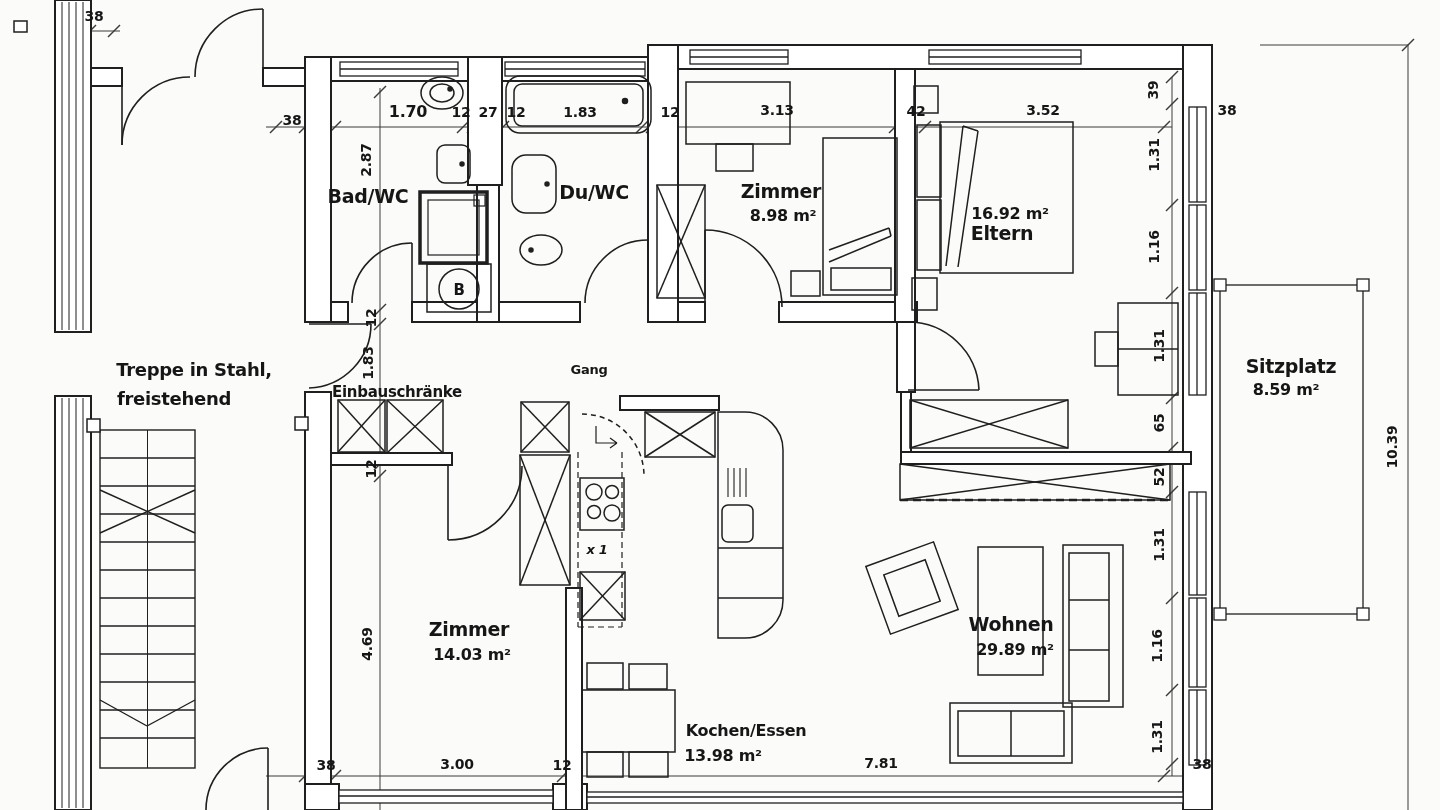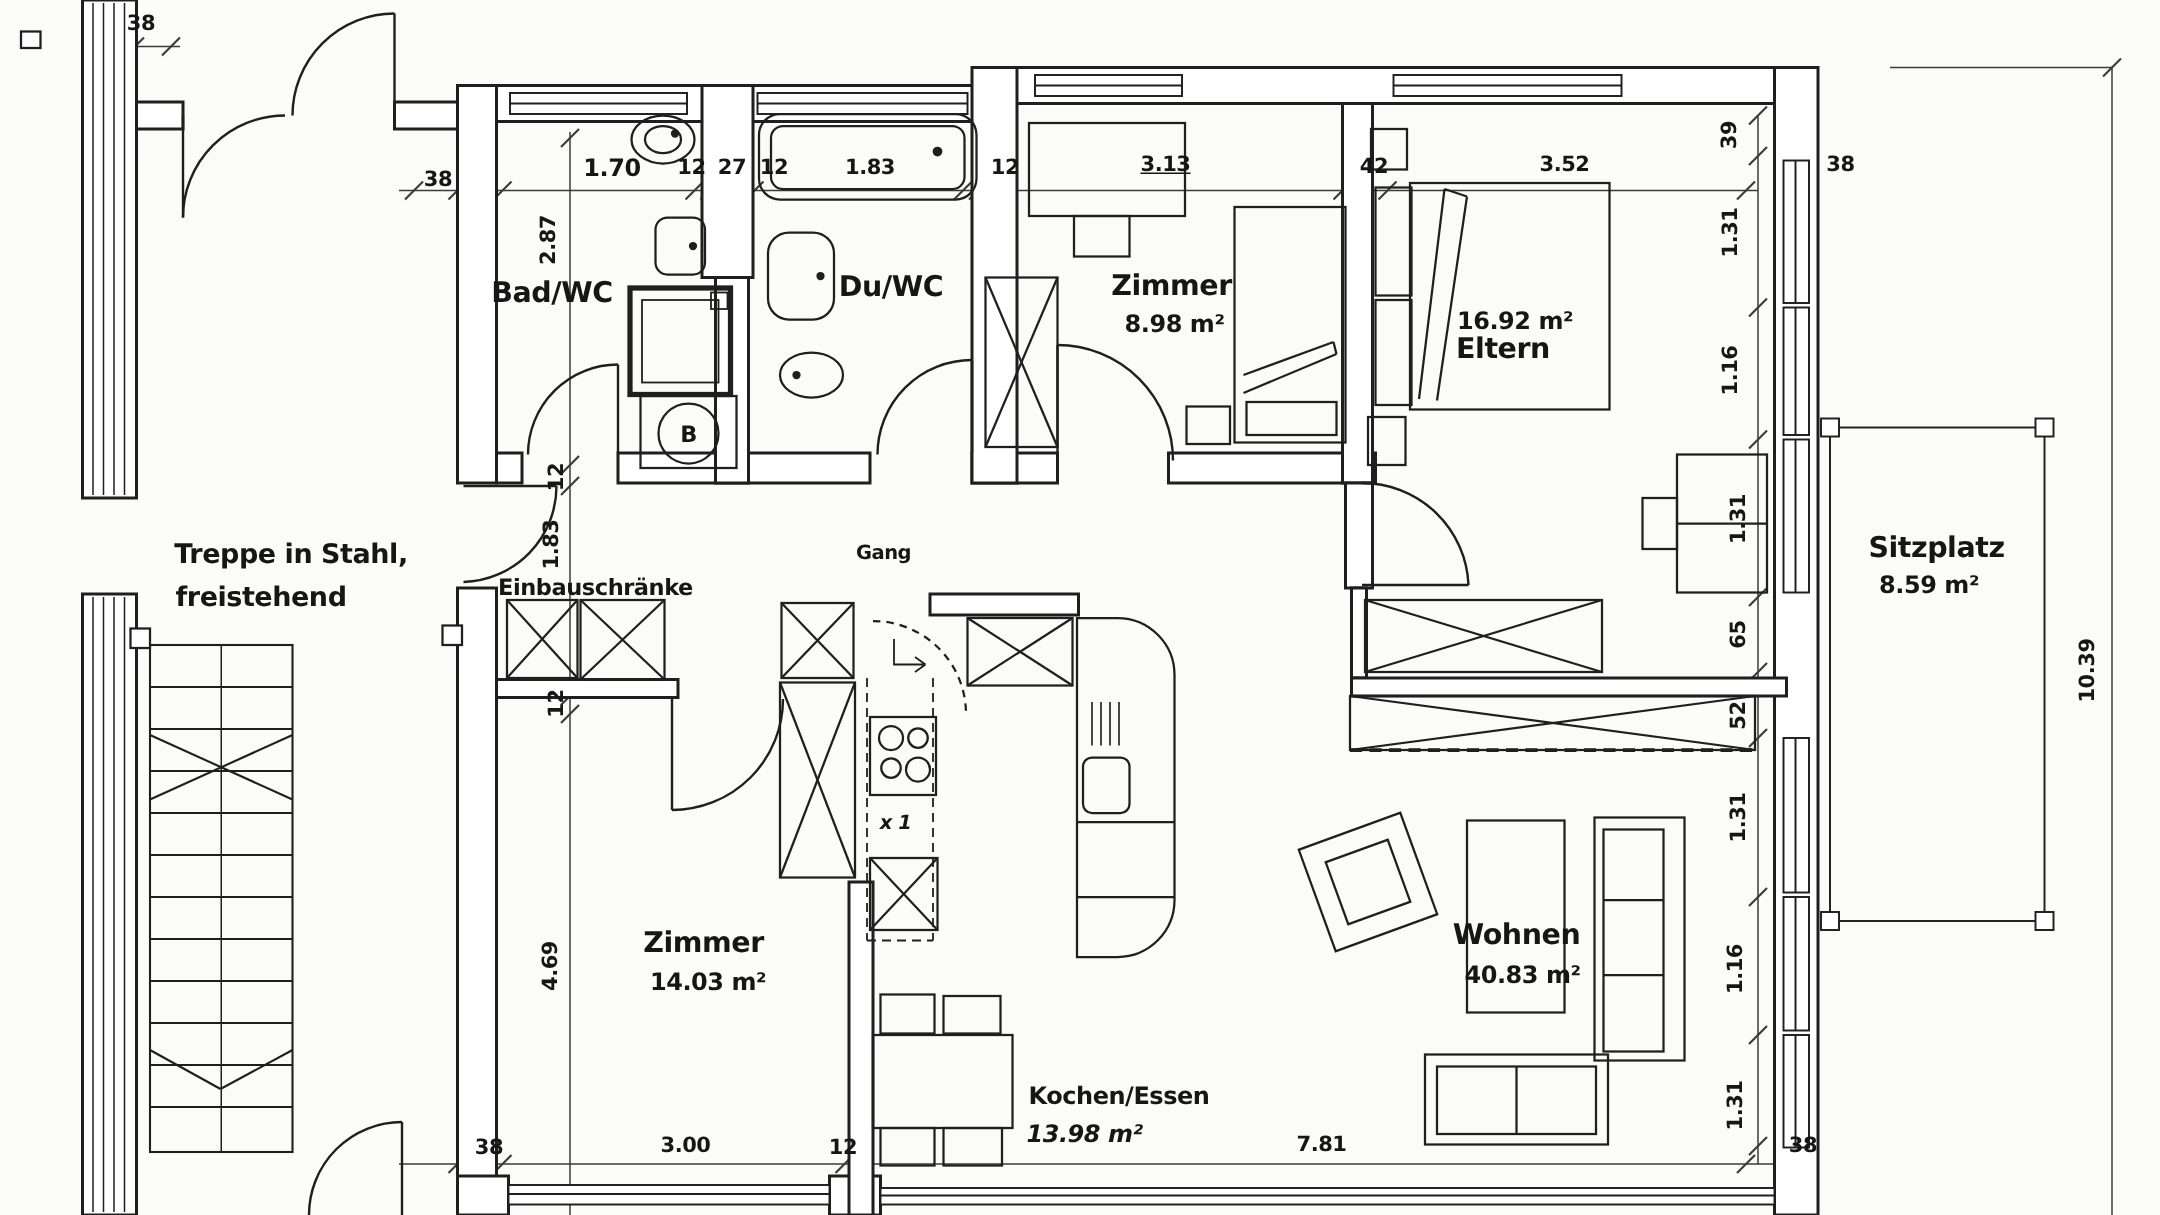--- a/index.html
+++ b/index.html
@@ -396,36 +396,36 @@
       <span class="lbl" style="left: 594px; top: 192px; font-size: 19px;">Du/WC</span>
       <span class="lbl" style="left: 781px; top: 191px; font-size: 19px;">Zimmer</span>
       <span class="lbl" style="left: 783px; top: 216px; font-size: 16px;">8.98 m²</span>
       <span class="lbl" style="left: 1002px; top: 190px; font-size: 19px; margin-top: 43px;">Eltern</span>
       <span class="lbl" style="left: 1010px; top: 214px; font-size: 16px;">16.92 m²</span>
       <span class="lbl" style="left: 589px; top: 369px; font-size: 13px; text-align: right;">Gang</span>
       <span class="lbl" style="left: 397px; top: 392px; font-size: 15px;">Einbauschränke</span>
       <span class="lbl" style="left: 469px; top: 629px; font-size: 19px;">Zimmer</span>
       <span class="lbl" style="left: 472px; top: 655px; font-size: 16px;">14.03 m²</span>
       <span class="lbl" style="left: 746px; top: 731px; font-size: 16px;">Kochen/Essen</span>
-      <span class="lbl" style="left: 723px; top: 756px; font-size: 16px; font-style: italic;">13.98 m²</span>
+      <span class="lbl" style="left: 723px; top: 756px; font-size: 16px;">13.98 m²</span>
       <span class="lbl" style="left: 1011px; top: 624px; font-size: 19px;">Wohnen</span>
-      <span class="lbl" style="left: 1015px; top: 650px; font-size: 16px;">40.83 m²</span>
+      <span class="lbl" style="left: 1015px; top: 650px; font-size: 16px;">29.89 m²</span>
       <span class="lbl" style="left: 1291px; top: 366px; font-size: 19px;">Sitzplatz</span>
       <span class="lbl" style="left: 1286px; top: 390px; font-size: 16px;">8.59 m²</span>
       <span class="lbl" style="left: 194px; top: 370px; font-size: 18px;">Treppe in Stahl,</span>
       <span class="lbl" style="left: 174px; top: 399px; font-size: 18px;">freistehend</span>
       <span class="lbl" style="left: 94px; top: 16px; font-size: 14px;">38</span>
       <span class="lbl" style="left: 292px; top: 120px; font-size: 14px;">38</span>
       <span class="lbl" style="left: 408px; top: 112px; font-size: 16px;">1.70</span>
       <span class="lbl" style="left: 461px; top: 112px; font-size: 14px;">12</span>
       <span class="lbl" style="left: 488px; top: 112px; font-size: 14px;">27</span>
       <span class="lbl" style="left: 516px; top: 112px; font-size: 14px;">12</span>
       <span class="lbl" style="left: 580px; top: 112px; font-size: 14px;">1.83</span>
       <span class="lbl" style="left: 670px; top: 112px; font-size: 14px;">12</span>
-      <span class="lbl" style="left: 777px; top: 110px; font-size: 14px; text-decoration: underline;">3.13</span>
+      <span class="lbl" style="left: 777px; top: 110px; font-size: 14px;">3.13</span>
       <span class="lbl" style="left: 916px; top: 111px; font-size: 14px;">42</span>
       <span class="lbl" style="left: 1043px; top: 110px; font-size: 14px; text-align: center;">3.52</span>
       <span class="lbl" style="left: 1227px; top: 110px; font-size: 14px;">38</span>
       <span class="lbl rot" style="left: 1153px; top: 90px; font-size: 14px;">39</span>
       <span class="lbl rot" style="left: 1154px; top: 155px; font-size: 14px;">1.31</span>
       <span class="lbl rot" style="left: 1154px; top: 247px; font-size: 14px;">1.16</span>
       <span class="lbl rot" style="left: 1159px; top: 346px; font-size: 14px;">1.31</span>
       <span class="lbl rot" style="left: 1159px; top: 423px; font-size: 14px;">65</span>
       <span class="lbl rot" style="left: 1159px; top: 477px; font-size: 14px;">52</span>
       <span class="lbl rot" style="left: 1159px; top: 545px; font-size: 14px;">1.31</span>

